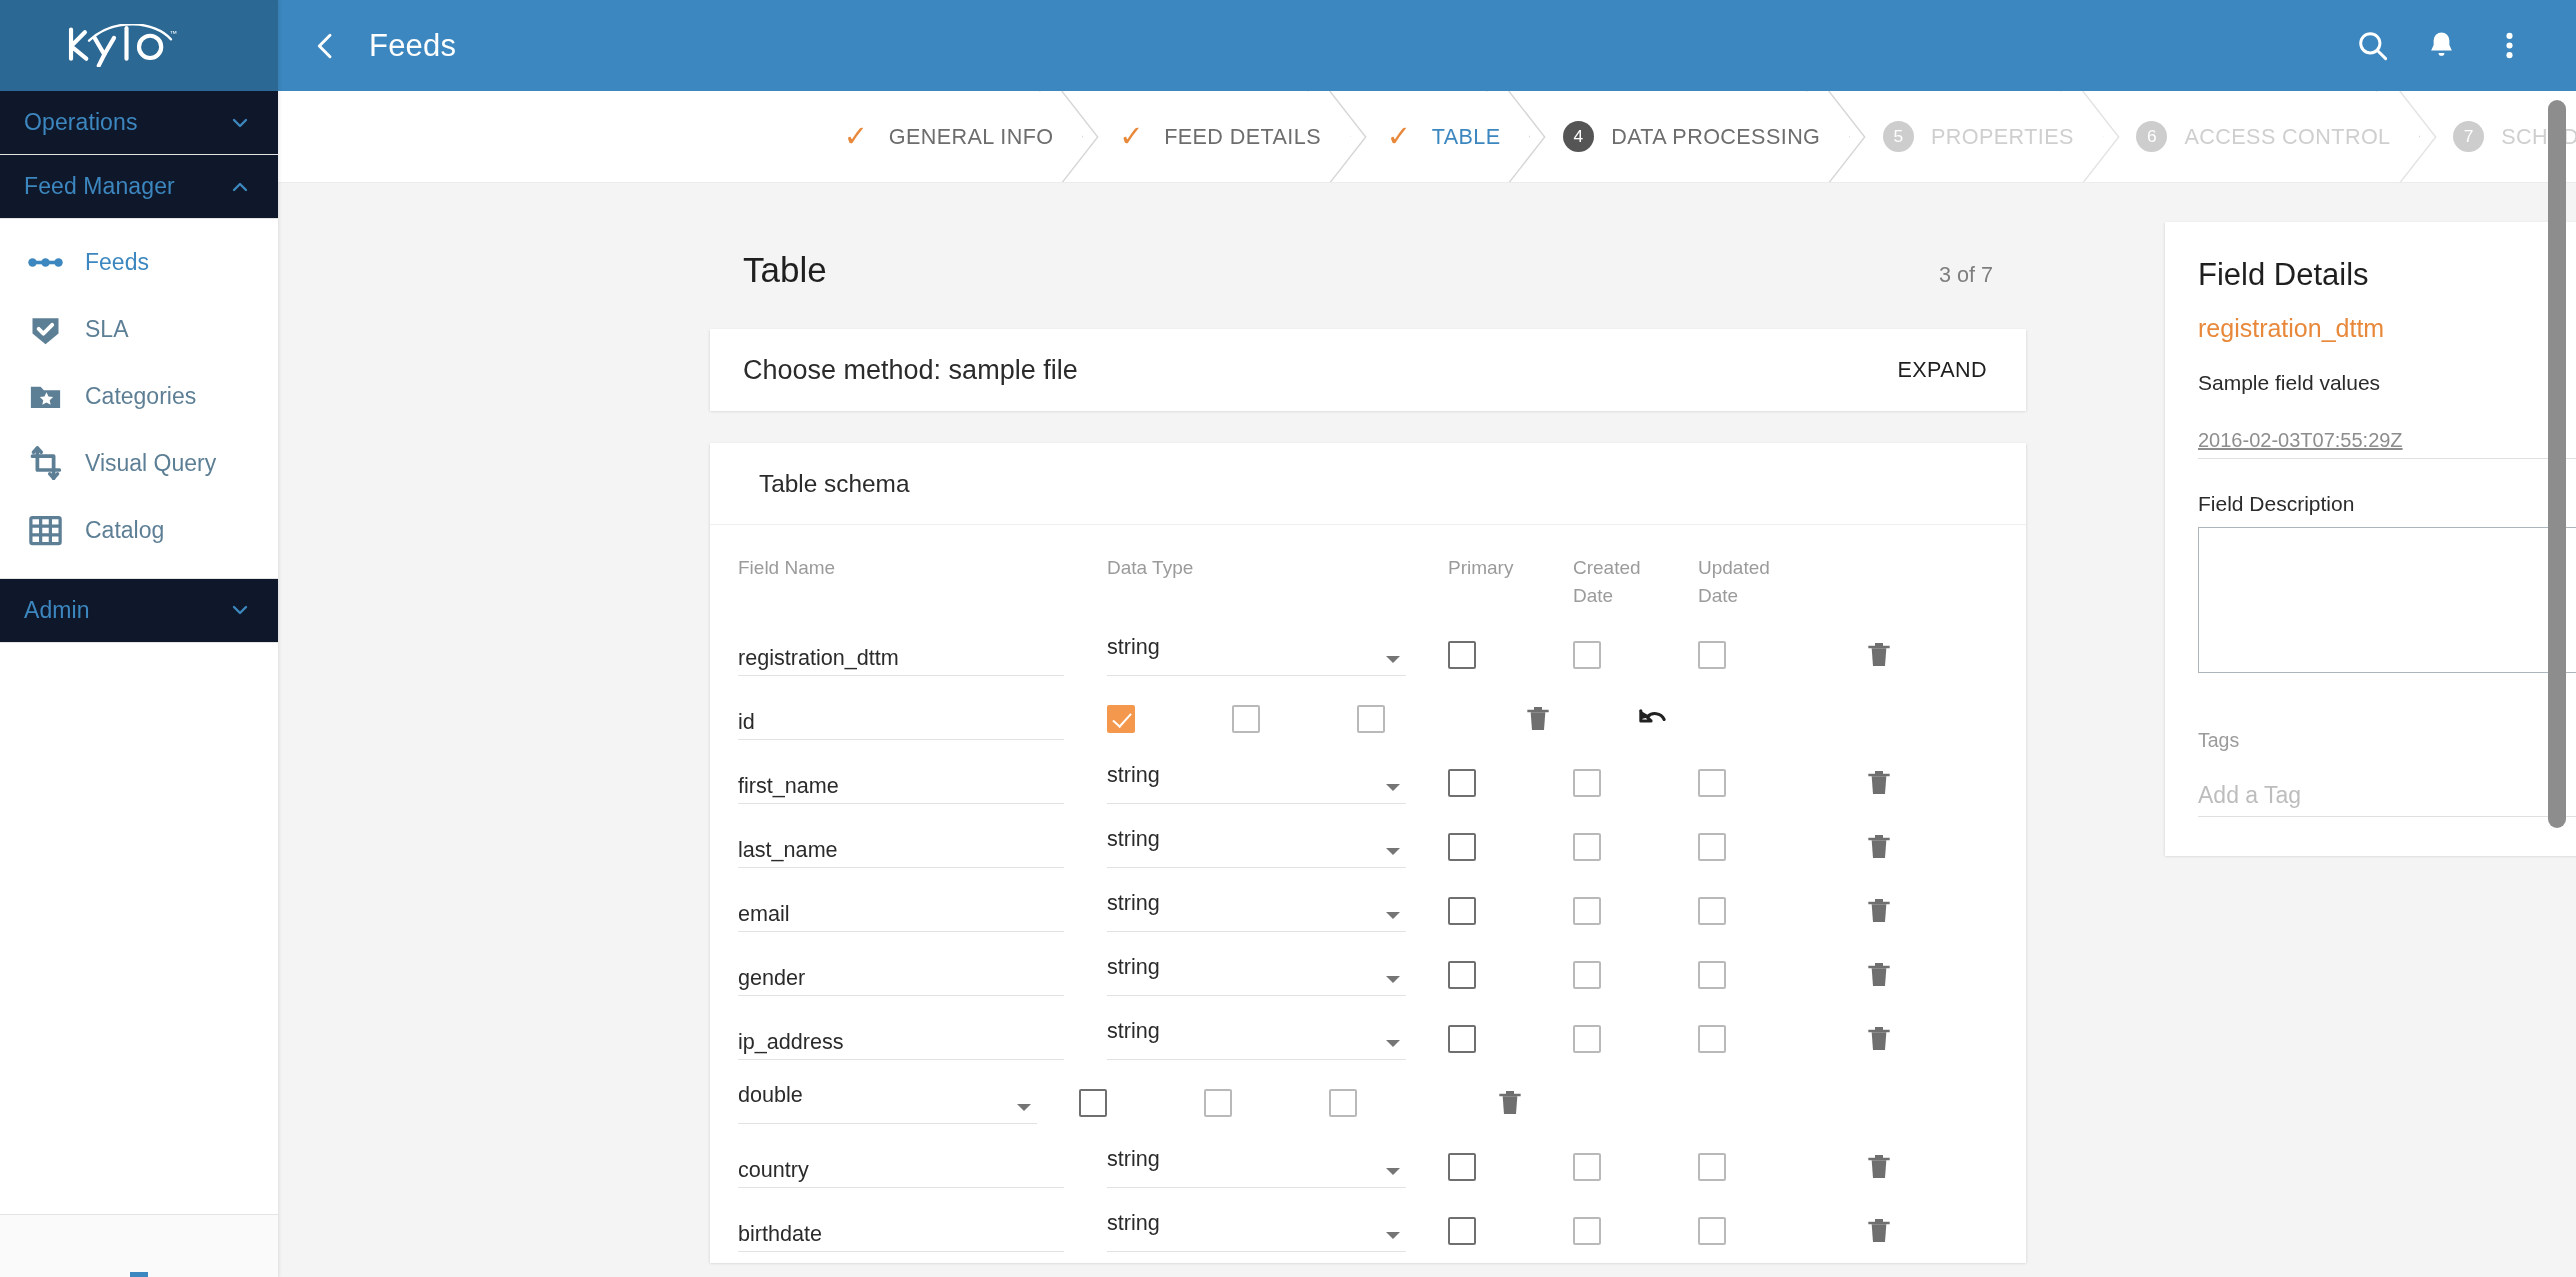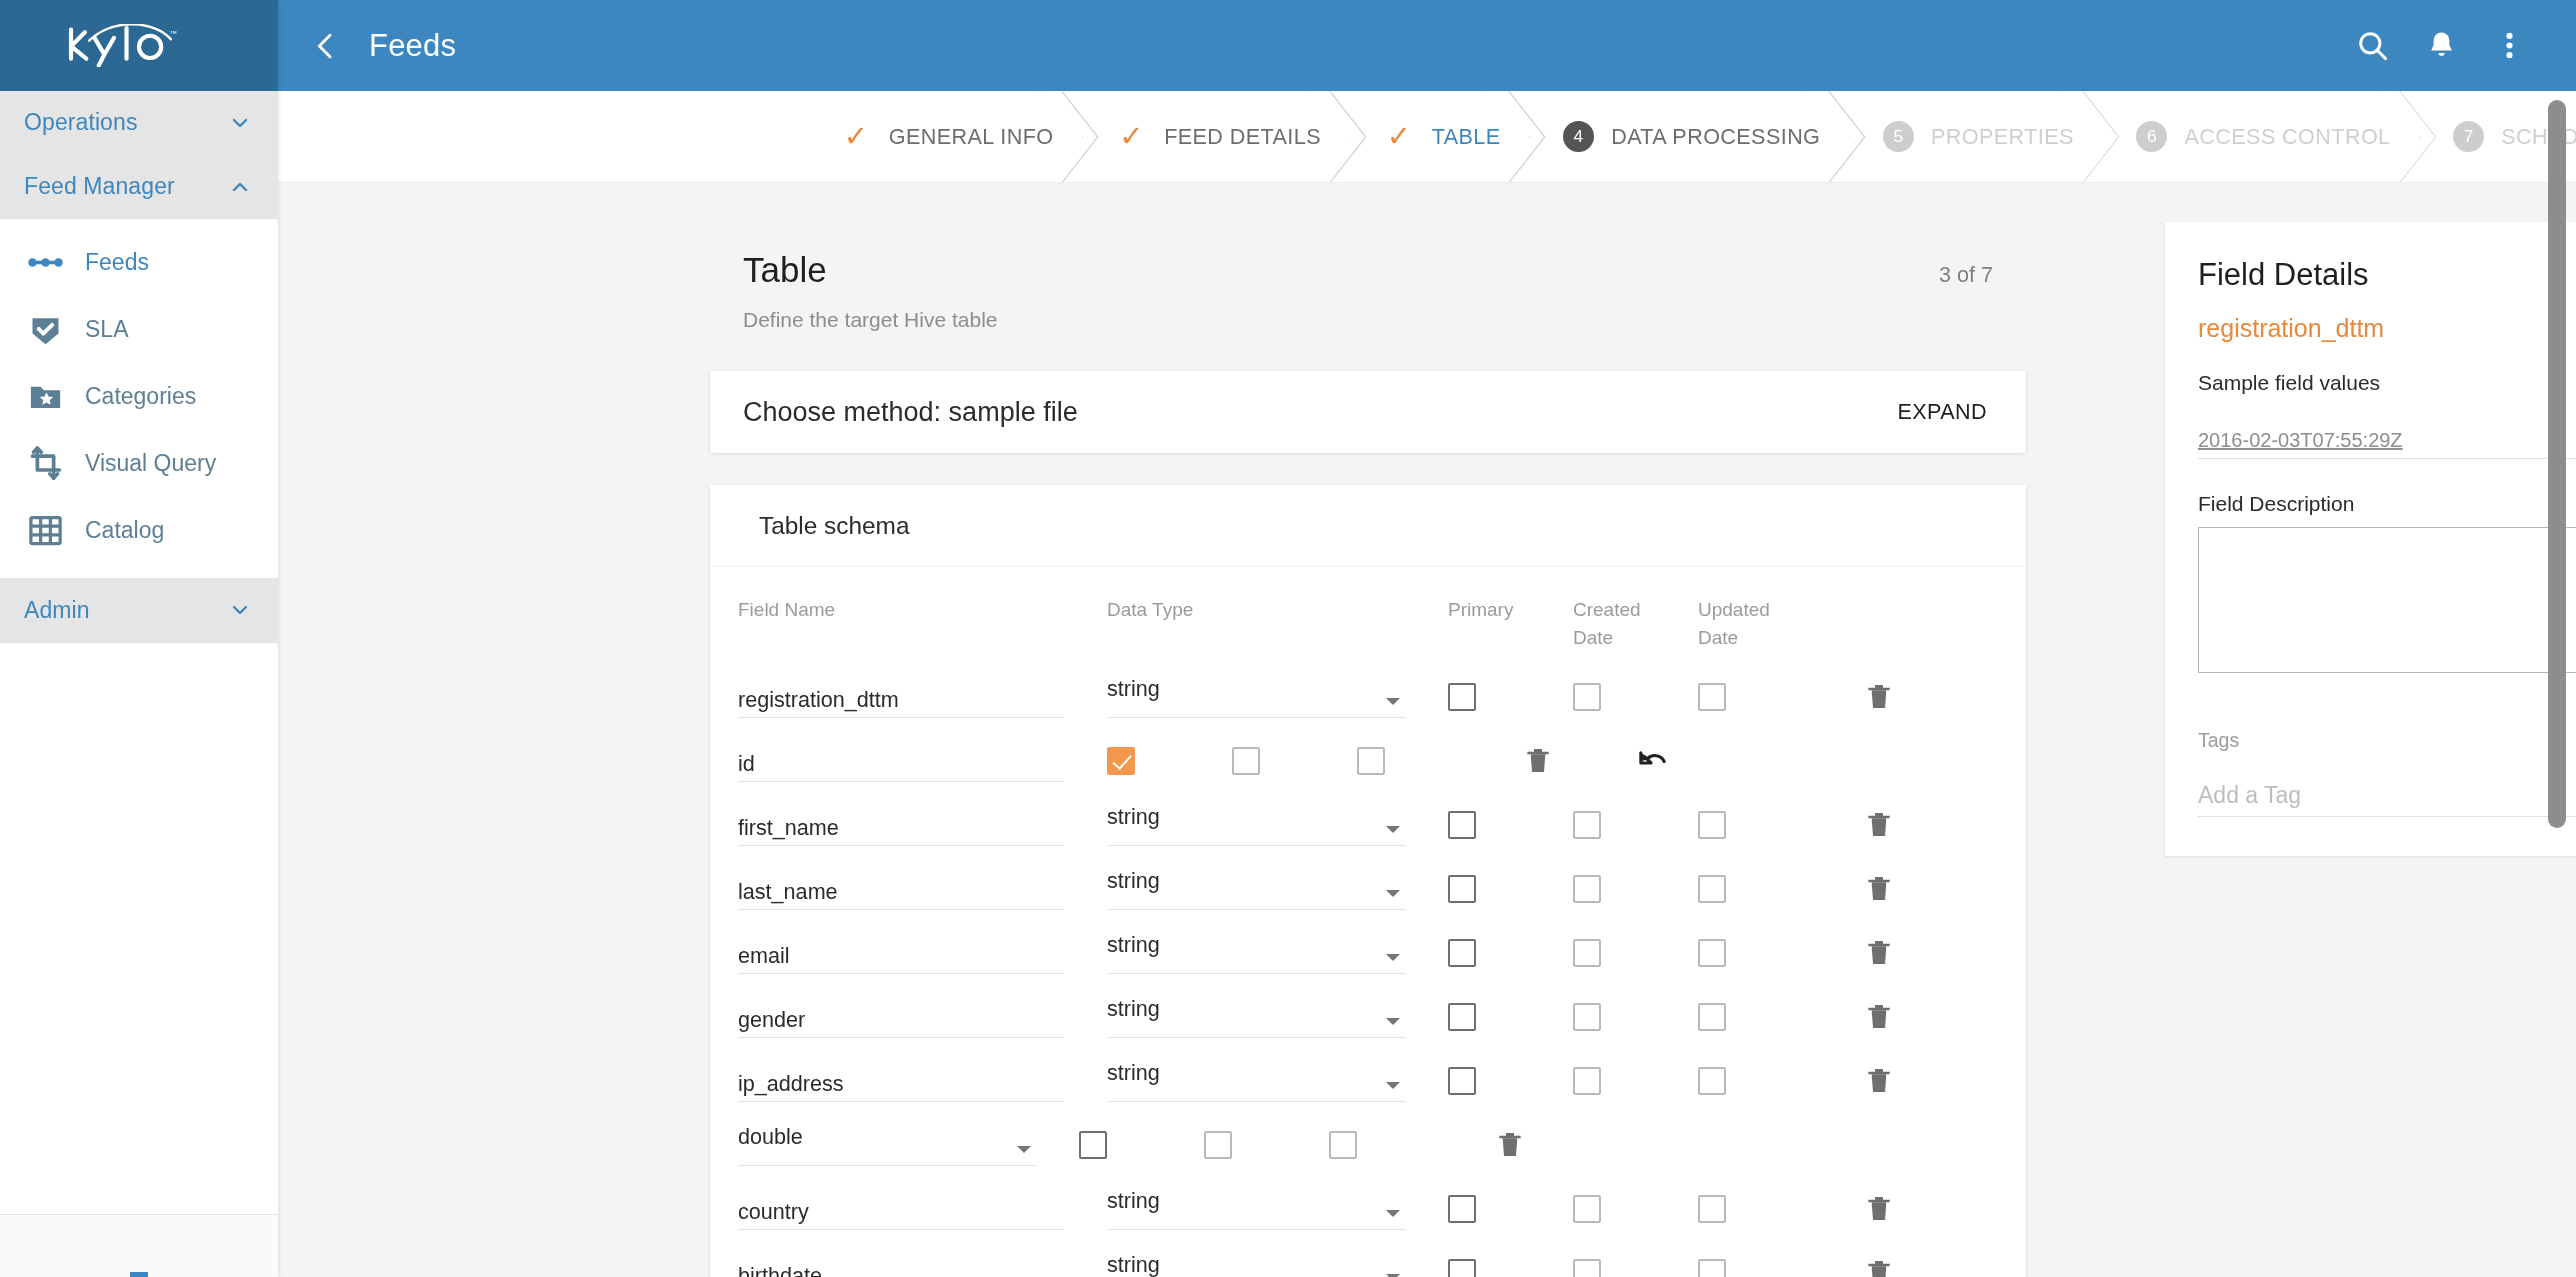--- a/index.html
+++ b/index.html
@@ -23,21 +23,21 @@
     height: 91px; background: #2b6894;
     display: flex; align-items: center; justify-content: center;
   }
   .logo-svg { width: 148px; height: 43px; display: block; }
 
   .nav-group-header {
     height: 64px; display: flex; align-items: center;
     padding: 0 26.5px 0 24px;
     border-bottom: 0.7px solid #e4e4e4;
     color: #3c87bf; font-size: 23px; letter-spacing: 0.1px;
-    cursor: pointer; background: #e5e5e5;
+    cursor: pointer; background: #0f172a;
   }
   .nav-group-header .lbl { flex: 1; }
   .chev { width: 24px; height: 24px; flex: 0 0 auto; }
   .chev svg { display: block; }
 
   .nav-items { padding: 9.7px 0 14px 0; border-bottom: 0.7px solid #e4e4e4; background: #fff; }
   .nav-item {
     height: 67px; display: flex; align-items: center;
     padding-left: 24px; cursor: pointer;
   }
@@ -421,21 +421,20 @@
 
     <section class="content">
 
       <div class="main-col">
 
         <div class="card-top">
           <div class="card-title-row">
             <span class="card-title">Table</span>
             <span class="card-count">3 of 7</span>
           </div>
-          <div class="card-sub">Define the target Hive table</div>
         </div>
 
         <div class="method-bar">
           <span class="method-text">Choose method: sample file</span>
           <span class="expand-btn">EXPAND</span>
         </div>
 
         <div class="schema-card">
           <div class="schema-head">
             <span class="schema-head-title">Table schema</span>

